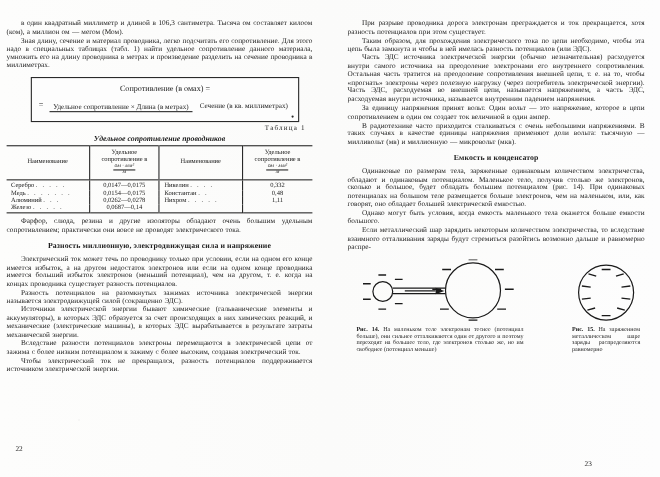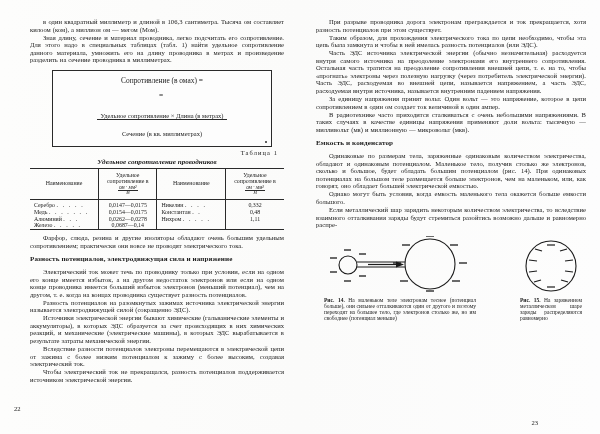--- a/index.html
+++ b/index.html
@@ -27,21 +27,21 @@
   }
   .spread {
     position: absolute;
     inset: 0;
     display: flex;
   }
   .col {
     position: relative;
     box-sizing: border-box;
   }
-  .col-left  { width: 300px; padding: 18px 16px 0 30px; }
+  .col-left  { width: 300px; padding: 18px 16px 0 6px; }
   .col-right { width: 300px; padding: 18px 14px 0 16px; }
 
   p.para {
     margin: 0 0 0.5px 0;
     text-indent: 13px;
     text-align: justify;
     font-size: 6.6px;
     line-height: 7.55px;
     letter-spacing: 0.02px;
     word-spacing: 0.3px;
@@ -150,21 +150,21 @@
     font-size: 5.2px;
     padding: 0 1px;
     font-style: italic;
   }
   .unit-den { font-size: 5.2px; font-style: italic; }
 
   
   h2.sect {
     font-size: 7.1px;
     font-weight: bold;
-    text-align: left;
+    text-align: center;
     margin: 6px 0 5px 0;
     letter-spacing: 0.1px;
   }
 
   
   .figures {
     position: relative;
     margin-top: 5px;
     height: 62px;
   }
@@ -295,21 +295,21 @@
             </td>
             <td class="cell-val">0,0687—0,14</td>
             <td class="cell-name"></td>
             <td class="cell-val"></td>
           </tr>
         </tbody>
       </table>
 
       <p class="para" style="margin-top:4px">Фарфор, слюда, резина и другие изоляторы обладают очень большим удельным сопротивлением; практически они вовсе не проводят электрического тока.</p>
 
-      <h2 class="sect">Разность потенциалов, электродвижущая сила и напряжение</h2>
+      <h2 class="sect">Разность миллионную, электродвижущая сила и напряжение</h2>
 
       <p class="para">Электрический ток может течь по проводнику только при условии, если на одном его конце имеется избыток, а на другом недостаток электронов или если на одном конце проводника имеется больший избыток электронов (меньший потенциал), чем на другом, т. е. когда на концах проводника существует разность потенциалов.</p>
       <p class="para">Разность потенциалов на разомкнутых зажимах источника электрической энергии называется электродвижущей силой (сокращенно ЭДС).</p>
       <p class="para">Источники электрической энергии бывают химические (гальванические элементы и аккумуляторы), в которых ЭДС образуется за счет происходящих в них химических реакций, и механические (электрические машины), в которых ЭДС вырабатывается в результате затраты механической энергии.</p>
       <p class="para">Вследствие разности потенциалов электроны перемещаются в электрической цепи от зажима с более низким потенциалом к зажиму с более высоким, создавая электрический ток.</p>
       <p class="para">Чтобы электрический ток не прекращался, разность потенциалов поддерживается источником электрической энергии.</p>
 
       <div class="folio folio-left">22</div>
     </div>
 

